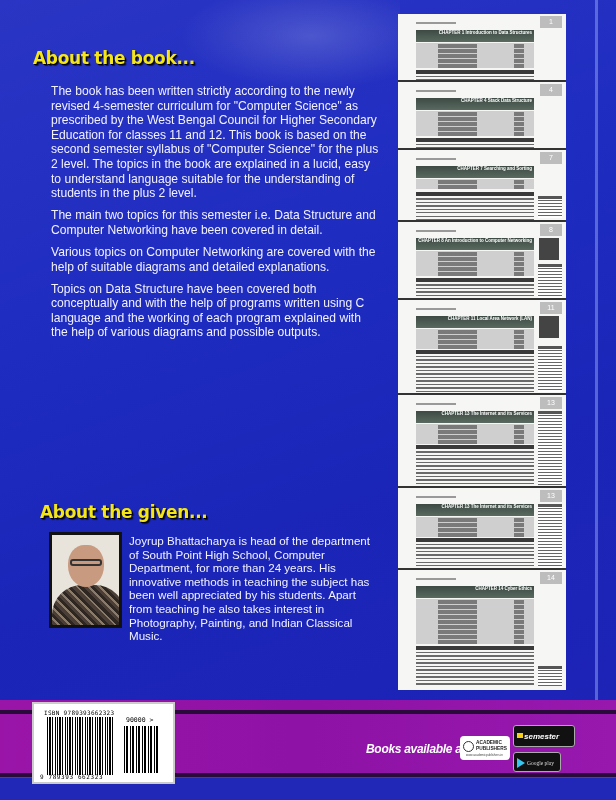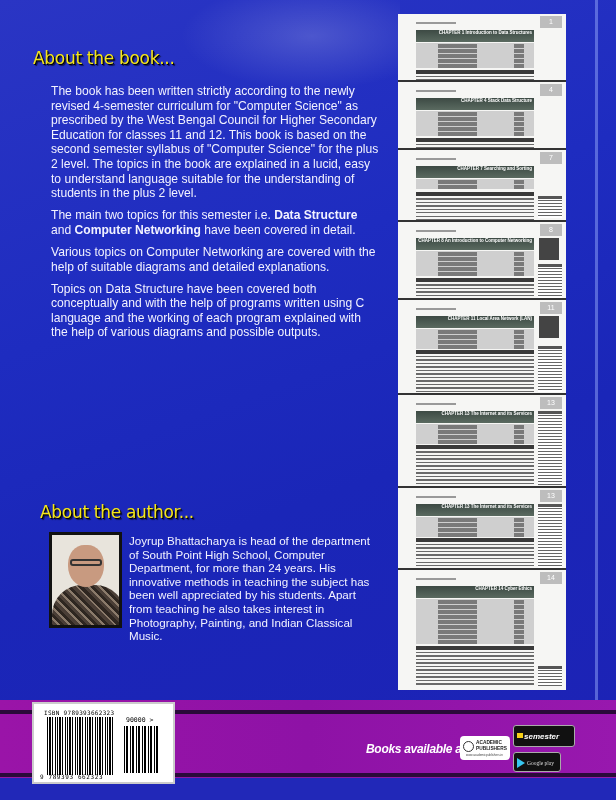--- a/index.html
+++ b/index.html
@@ -15,36 +15,36 @@
       background: radial-gradient(ellipse at 60% 40%, rgba(255,255,255,0.18), rgba(255,255,255,0) 70%);
       pointer-events: none;
     }
     .spine {
       position: absolute; left: 595px; top: 0; width: 3px; height: 700px;
       background: rgba(160,180,255,0.45);
     }
     .heading {
       position: absolute;
       font-family: "DejaVu Sans", sans-serif;
-      font-weight: normal;
+      font-weight: bold;
       color: #f4e51a;
       text-shadow: 1px 1px 0 #000, 2px 2px 1px rgba(0,0,0,0.6);
       letter-spacing: -0.3px;
     }
     .h-book { left: 33px; top: 48px; font-size: 17px; }
     .h-author { left: 40px; top: 502px; font-size: 17px; }
 
     .about-book {
       position: absolute; left: 51px; top: 84px; width: 330px;
       font-family: "Liberation Sans", sans-serif;
       font-size: 12.1px; line-height: 14.6px;
       color: #f2f2ff;
     }
     .about-book p { margin-bottom: 7.5px; }
-    .about-book b { font-weight: bold; }
+    .about-book b { font-weight: normal; }
 
     .author-photo {
       position: absolute; left: 49px; top: 532px; width: 73px; height: 96px;
       border: 3px solid #111;
       background: #e8e4dc;
       overflow: hidden;
     }
     .author-photo .face {
       position: absolute; left: 16px; top: 10px; width: 36px; height: 42px;
       border-radius: 45% 45% 50% 50%;
@@ -197,21 +197,21 @@
 
 <h2 class="heading h-book">About the book...</h2>
 
 <div class="about-book">
   <p>The book has been written strictly according to the newly revised 4-semester curriculum for "Computer Science" as prescribed by the West Bengal Council for Higher Secondary Education for classes 11 and 12. This book is based on the second semester syllabus of "Computer Science" for the plus 2 level. The topics in the book are explained in a lucid, easy to understand language suitable for the understanding of students in the plus 2 level.</p>
   <p><span>The main two topics for this semester i.e. </span><b>Data Structure</b><span> and </span><b>Computer Networking</b><span> have been covered in detail.</span></p>
   <p>Various topics on Computer Networking are covered with the help of suitable diagrams and detailed explanations.</p>
   <p>Topics on Data Structure have been covered both conceptually and with the help of programs written using C language and the working of each program explained with the help of various diagrams and possible outputs.</p>
 </div>
 
-<h2 class="heading h-author">About the author...</h2>
+<h2 class="heading h-author">About the given...</h2>
 
 <div class="author-photo">
   <div class="shirt"></div>
   <div class="face"></div>
   <div class="glasses"></div>
 </div>
 <p class="about-author">Joyrup Bhattacharya is head of the department of South Point High School, Computer Department, for more than 24 years. His innovative methods in teaching the subject has been well appreciated by his students. Apart from teaching he also takes interest in Photography, Painting, and Indian Classical Music.</p>
 
 <div class="stack">
   <div class="page" style="top:0;height:68px">

